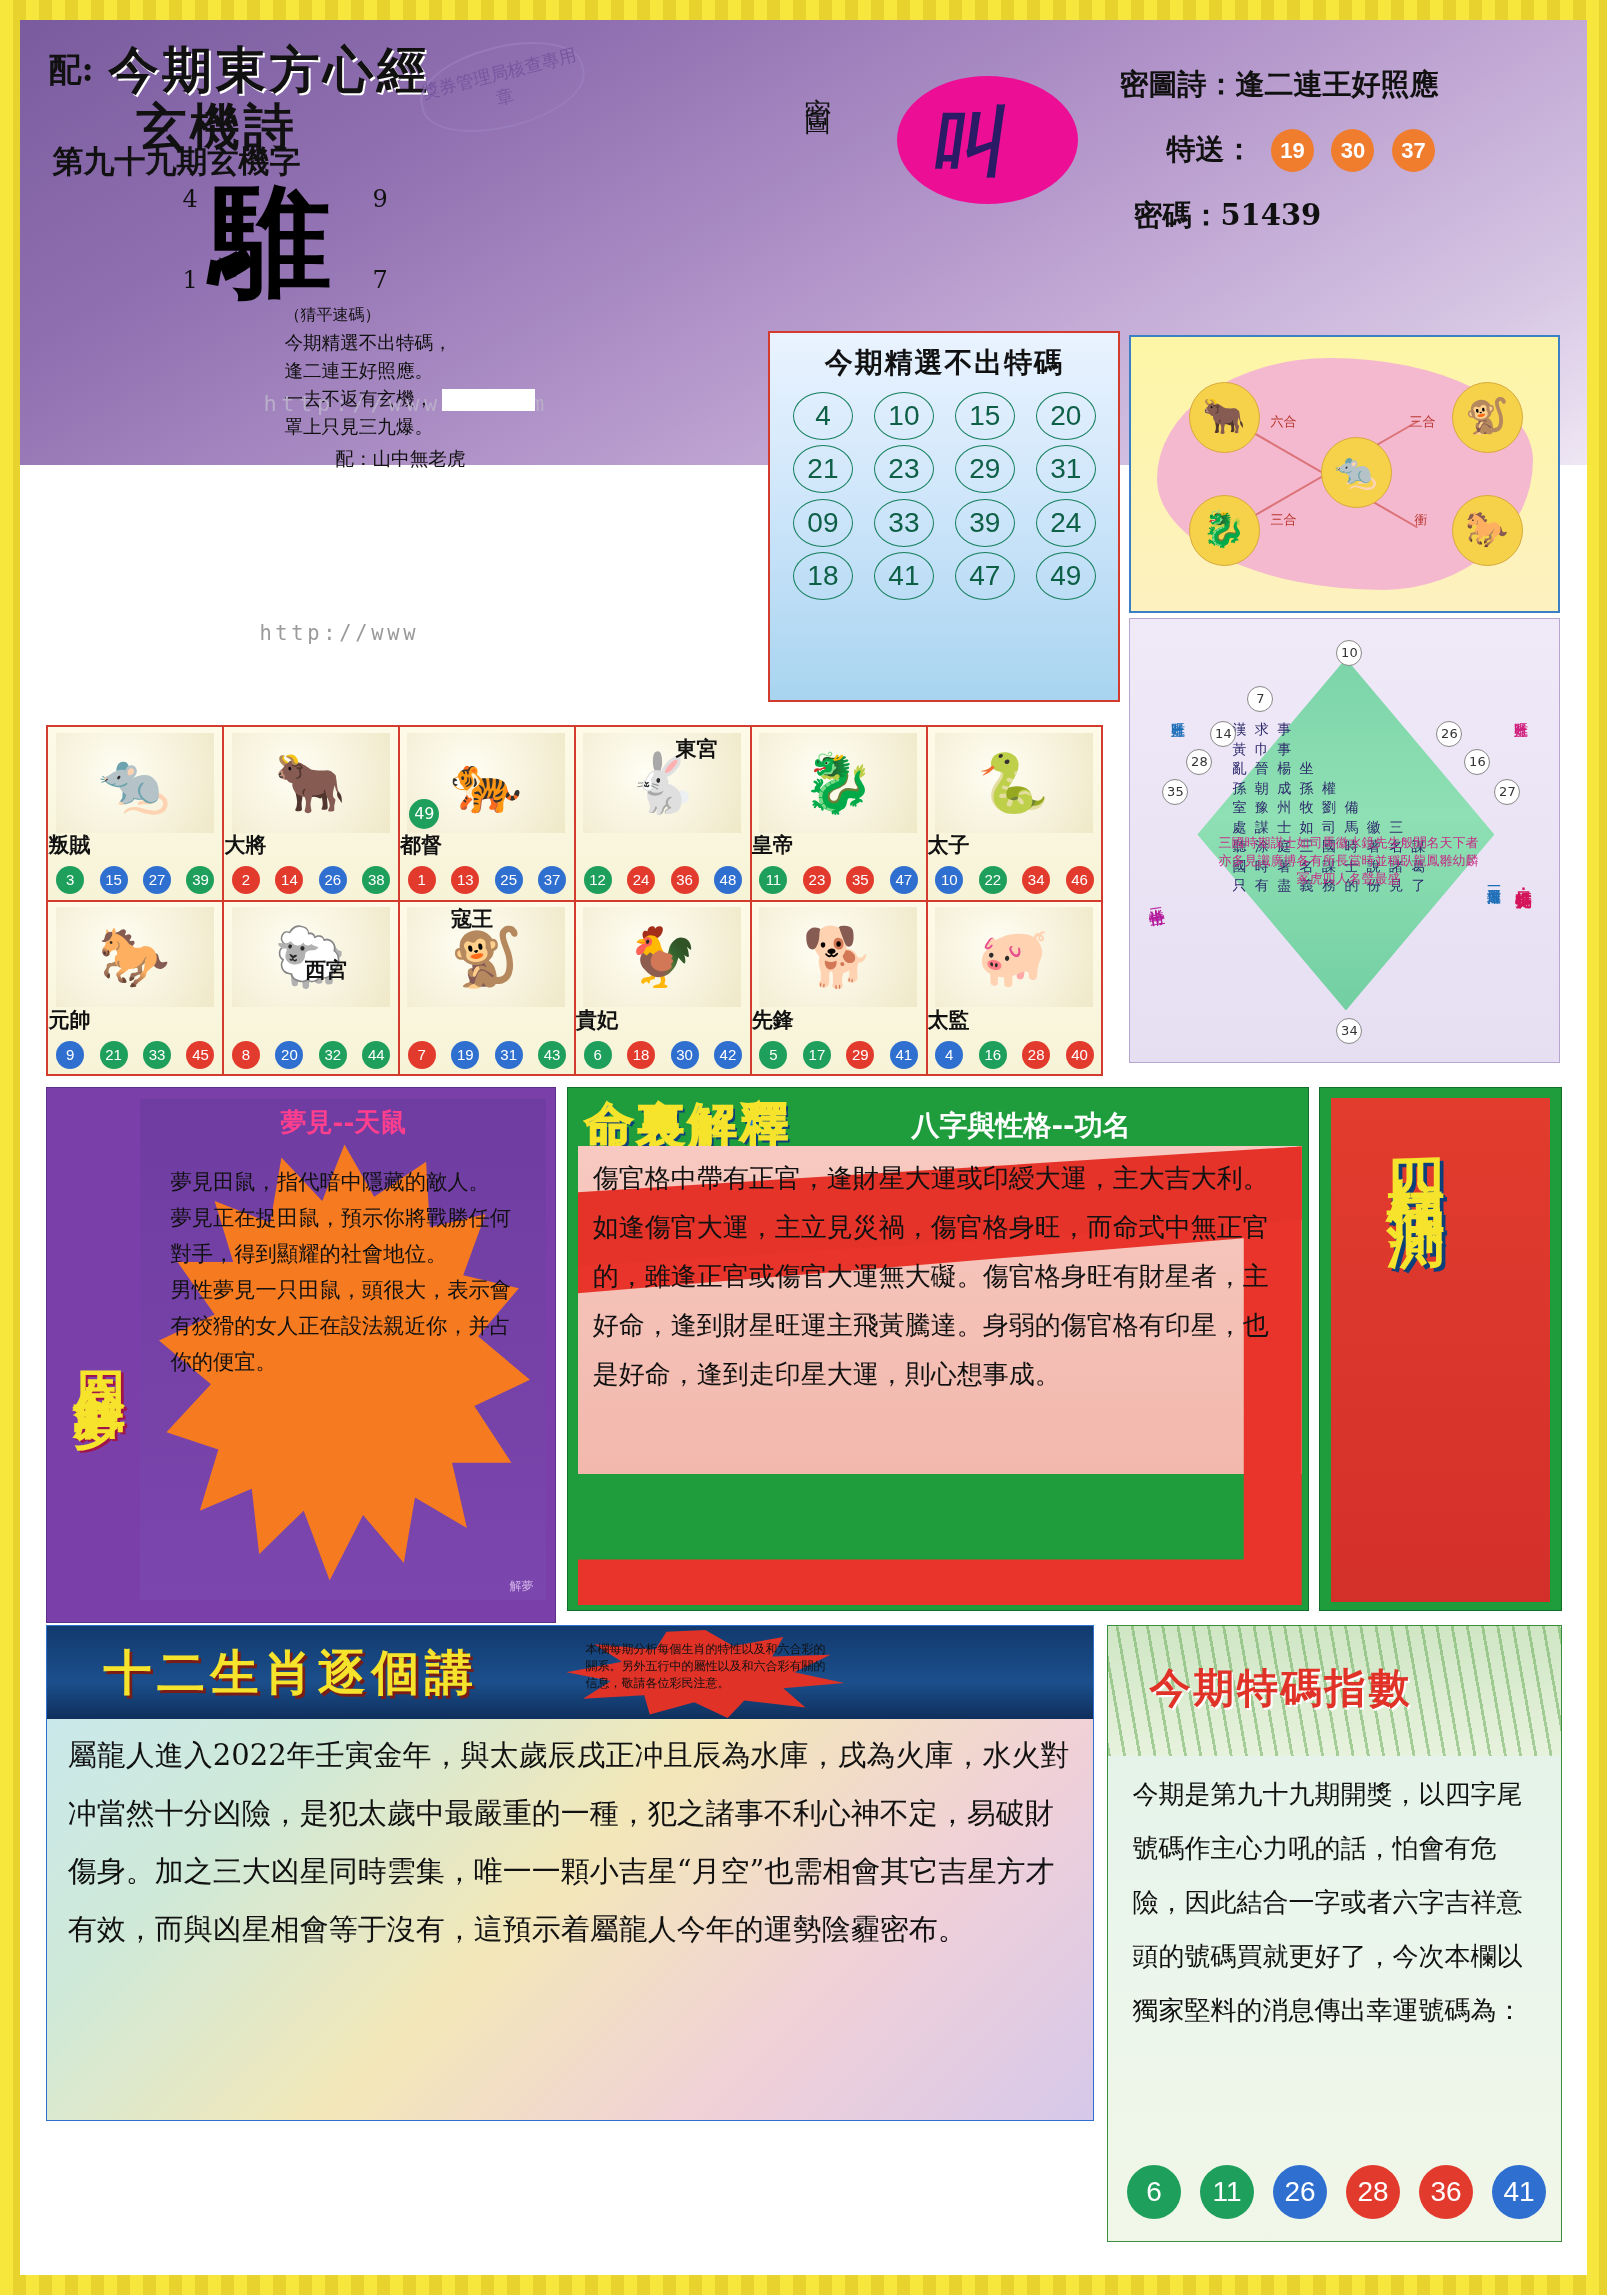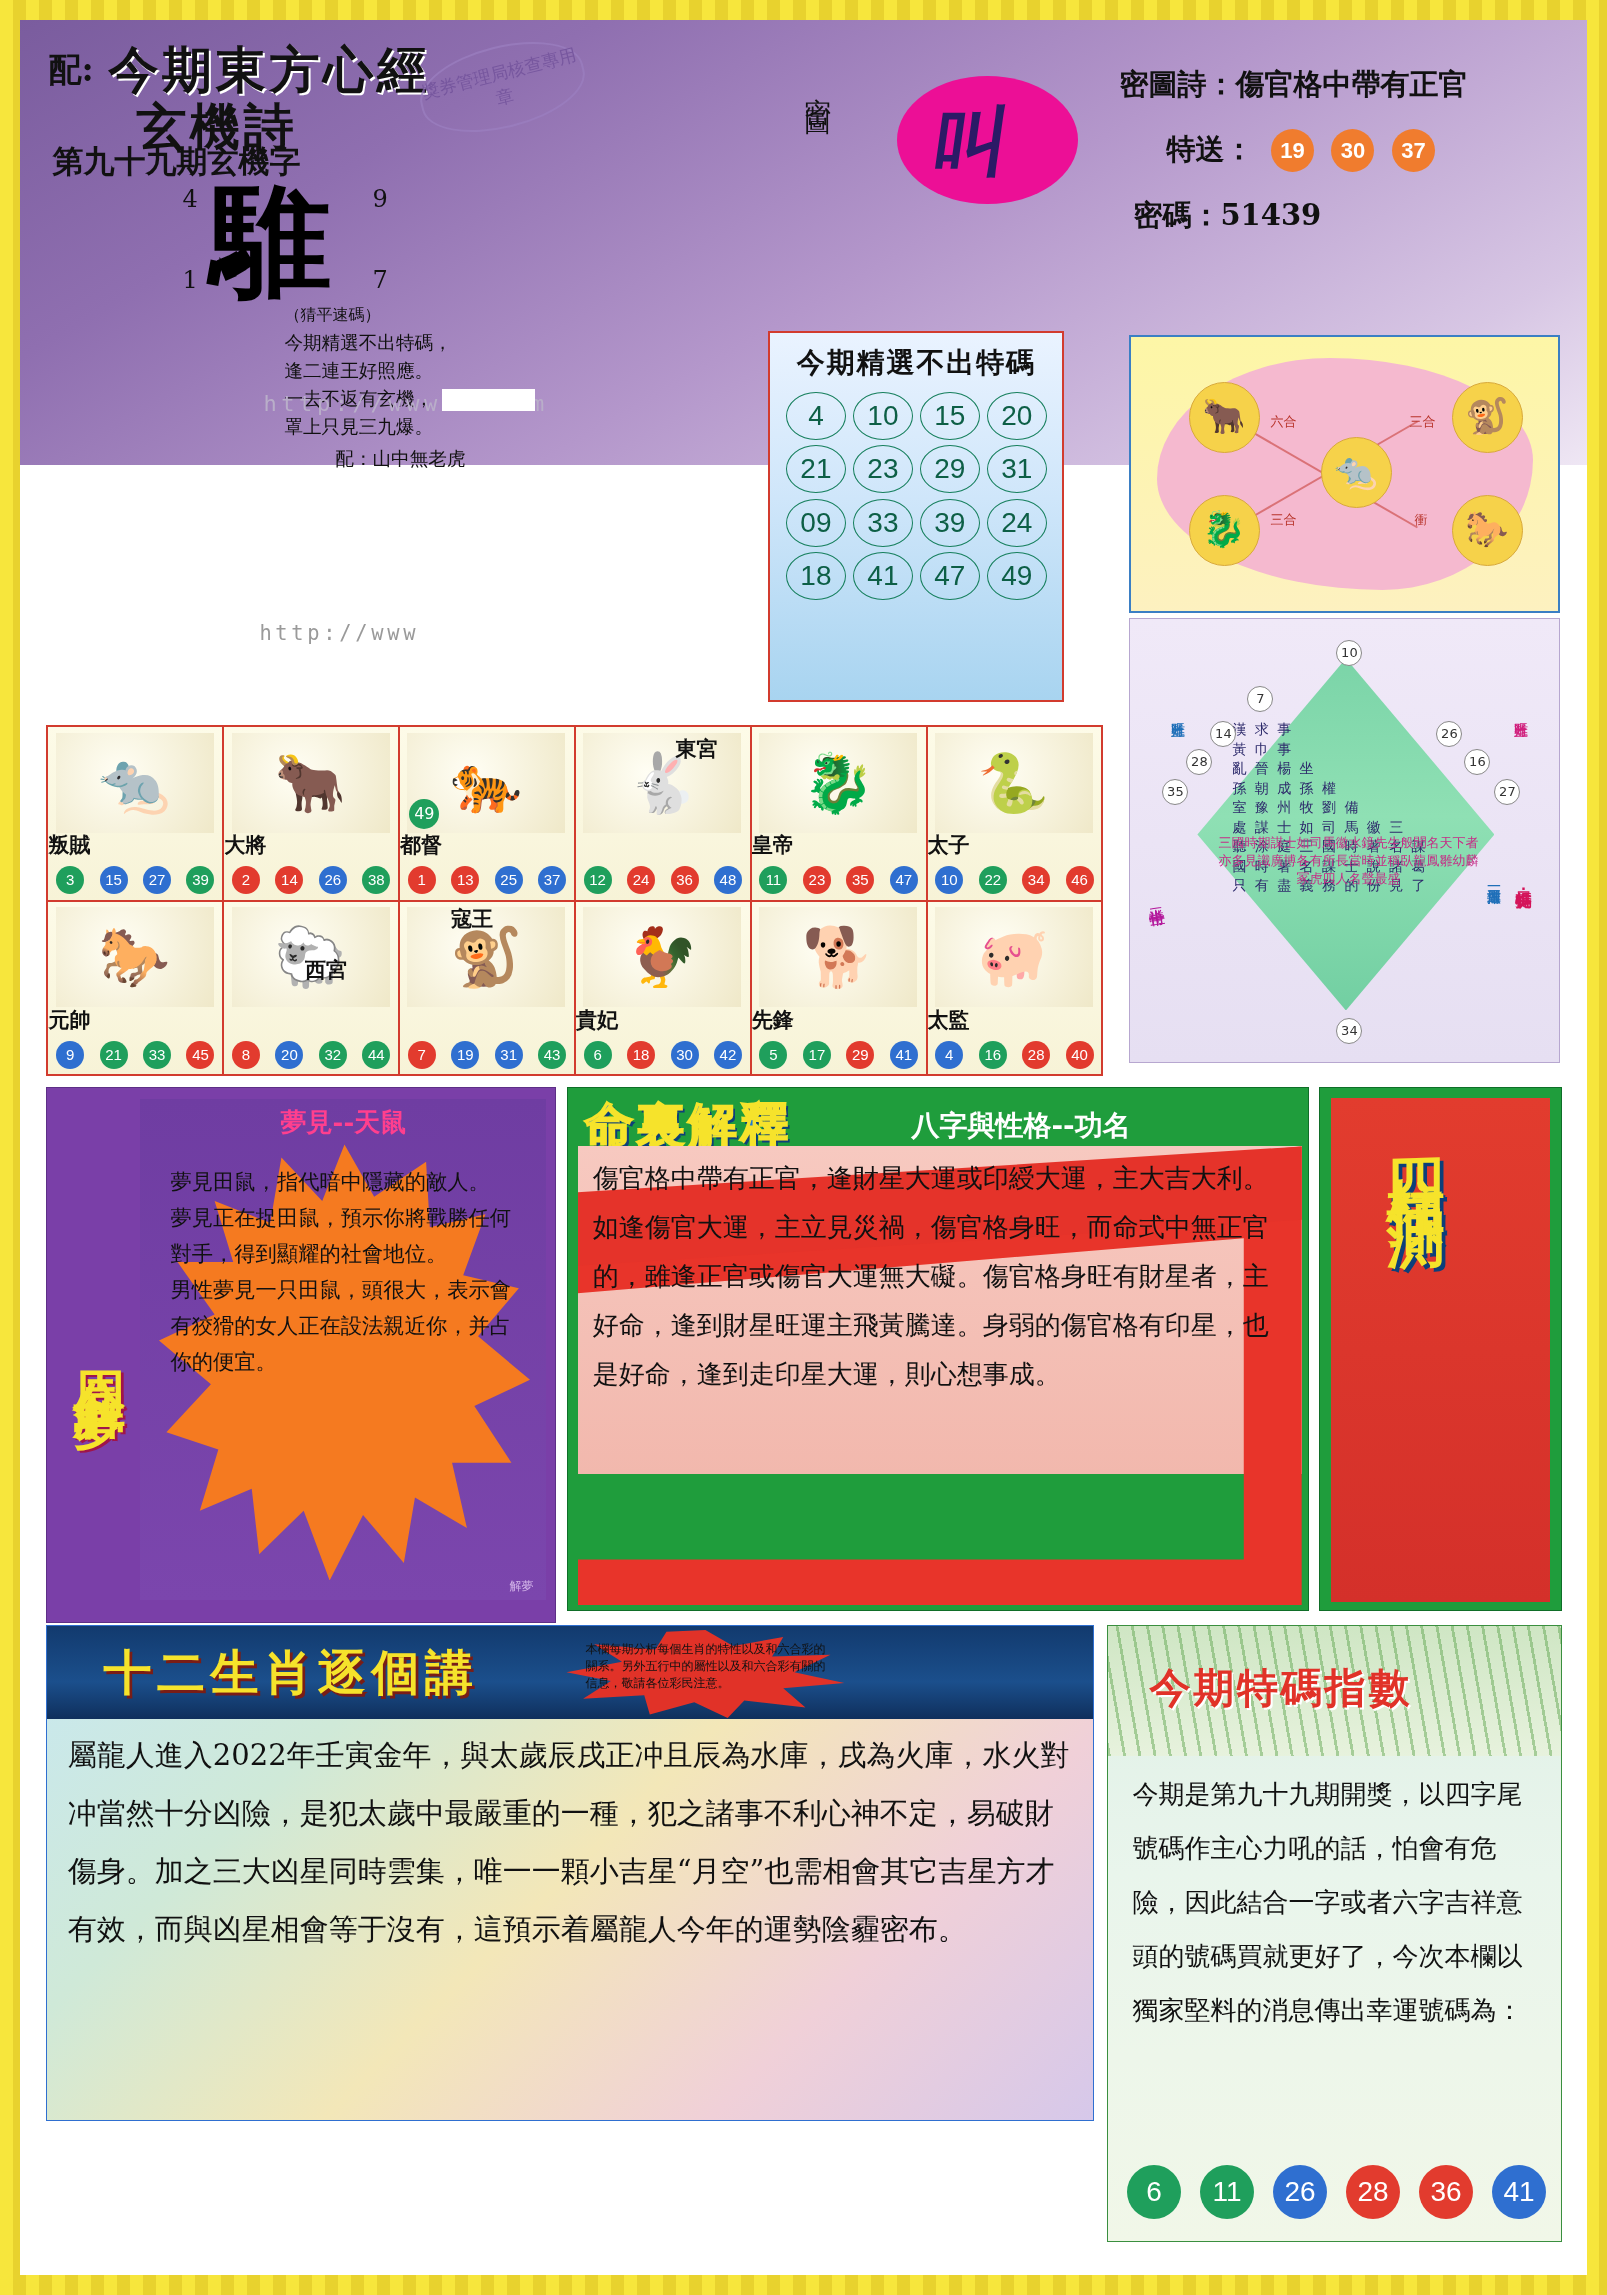--- a/index.html
+++ b/index.html
@@ -84,21 +84,21 @@
   .tesong{position:absolute;left:1146px;top:109px;font-size:29px;color:#111;font-family:"DejaVu Serif",serif;font-weight:bold;}
   .ball-o{
     display:inline-block;width:43px;height:43px;border-radius:50%;
     background:#f07c2e;color:#fff;font-size:22px;text-align:center;line-height:43px;
     margin-left:7.4px;vertical-align:middle;font-family:"Liberation Sans",sans-serif;
   }
   .mima{position:absolute;left:1113px;top:176px;font-size:29px;color:#111;font-family:"DejaVu Serif",serif;font-weight:bold;}
 
   
   .selbox{
-    position:absolute;left:748px;top:311px;width:296px;height:371px;
+    position:absolute;left:748px;top:311px;width:352px;height:371px;
     background:linear-gradient(180deg,#eaf3ff 0%,#cfe6fa 45%,#a8d4f0 100%);
     border:2.8px solid #d23b2e;box-sizing:border-box;
   }
   .selbox h3{
     margin:0;padding:11px 0 3.7px;text-align:center;font-size:28px;color:#111;
     font-family:"DejaVu Serif",serif;font-weight:bold;letter-spacing:1.9px;
   }
   .selgrid{display:grid;grid-template-columns:repeat(4,1fr);gap:5.6px 1.9px;padding:5.6px 13px 0;}
   .selnum{
     width:58px;height:46px;border-radius:50%;border:1.9px solid #157f5c;
@@ -365,21 +365,21 @@
 
       <div class="urlfade">http://www...com</div>
       <div class="whitebar"></div>
     </div>
 
     <div class="mitu-label">密圖</div>
     <div class="mitu-circle"></div>
     <div class="mitu-glyph">叫</div>
 
     <div class="mitushi">
-      <span>密圖詩：</span><span>傷官格中帶有正官</span>
+      <span>密圖詩：</span><span>逢二連王好照應</span>
     </div>
 
     <div class="tesong">
       <span>特送：</span>
       <span class="ball-o">19</span>
       <span class="ball-o">30</span>
       <span class="ball-o">37</span>
     </div>
 
     <div class="mima">

